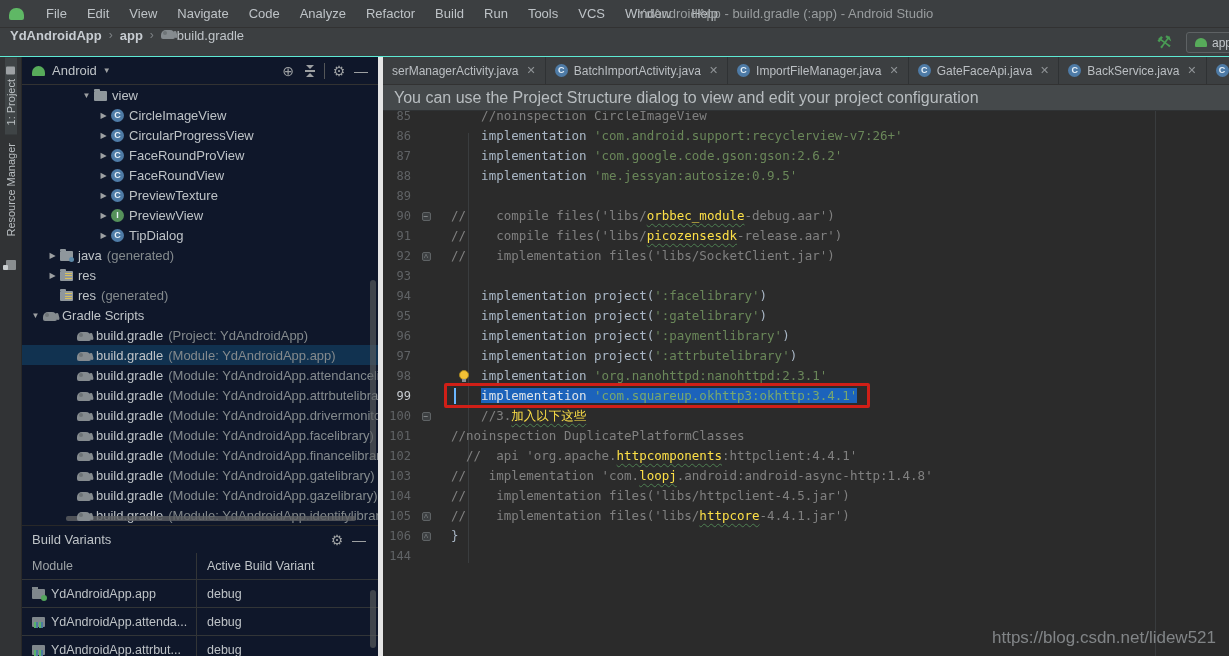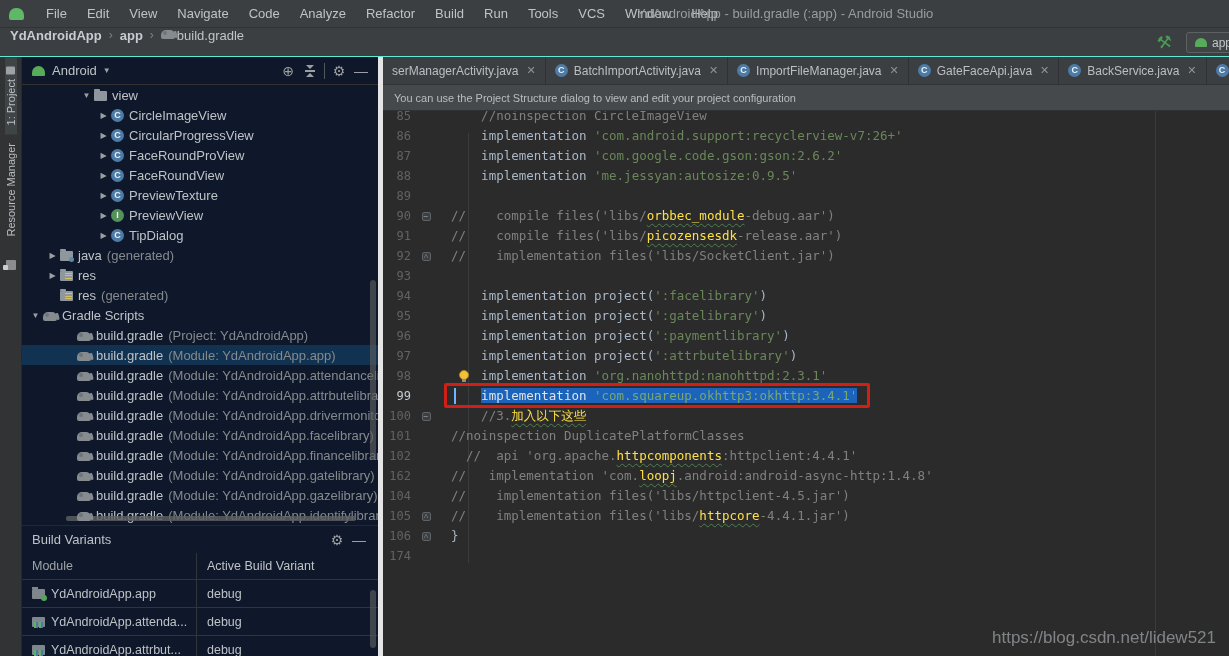--- a/index.html
+++ b/index.html
@@ -103,21 +103,21 @@
   
   .editor { flex:1; min-width:0; display:flex; flex-direction:column; background:#2b2b2b; position:relative; }
   .tabs { height:28px; background:#3c3f41; display:flex; align-items:stretch; overflow:hidden;
     border-bottom:1px solid #323232; flex:none; }
   .tab { display:flex; align-items:center; gap:6px; padding:0 9px; border-right:1px solid #2f3234;
     color:#bbbfc3; font-size:12px; white-space:nowrap; cursor:default; }
   .tab .ci { width:13px; height:13px; border-radius:50%; background:#4e7ba6; color:#e8f1f8;
     font-size:9px; font-weight:bold; text-align:center; line-height:13px; flex:none; }
   .tab .x { color:#8f9396; font-size:11px; margin-left:2px; }
   .notif { height:26px; background:#45494b; border-bottom:1px solid #2f3234; display:flex;
-    align-items:center; padding-left:11px; color:#b8bdc0; font-size:11px; flex:none;text-align:right; }
+    align-items:center; padding-left:11px; color:#b8bdc0; font-size:16px; flex:none;text-align:right; }
 
   .code { flex:1; position:relative; overflow:hidden; font-family:"DejaVu Sans Mono", monospace; }
   .guide-indent { position:absolute; left:85px; top:22px; height:430px; width:1px; background:#3a3d3f; }
   .guide-margin { position:absolute; left:772px; top:0; bottom:0; width:1px; background:#393c3e; }
   .code-row { height:20px; display:flex; align-items:center; position:relative; }
   .code-row:first-child { margin-top:-5px; }
   .num { width:30px; flex:none; text-align:right; color:#606366; font-size:12px; padding-right:2px; }
   .foldcol { width:14px; margin-left:6px; flex:none; display:flex; justify-content:center; }
   .fold { width:9px; height:9px; border:1px solid #5f6365; border-radius:2px; color:#9da0a2;
     font-size:8px; line-height:7px; text-align:center; background:#3c3f41; }
@@ -507,21 +507,21 @@
               <span class="num">101</span>
               <span class="foldcol"></span>
               <span class="code-text"><span class="tk-c">//noinspection DuplicatePlatformClasses</span></span>
             </div>
             <div class="code-row">
               <span class="num">102</span>
               <span class="foldcol"></span>
               <span class="code-text"><span class="tk-c">  //  api 'org.apache.</span><span class="tk-cw">httpcomponents</span><span class="tk-c">:httpclient:4.4.1'</span></span>
             </div>
             <div class="code-row">
-              <span class="num">162</span>
+              <span class="num">103</span>
               <span class="foldcol"></span>
               <span class="code-text"><span class="tk-c">//   implementation 'com.</span><span class="tk-cw">loopj</span><span class="tk-c">.android:android-async-http:1.4.8'</span></span>
             </div>
             <div class="code-row">
               <span class="num">104</span>
               <span class="foldcol"></span>
               <span class="code-text"><span class="tk-c">//    implementation files('libs/httpclient-4.5.jar')</span></span>
             </div>
             <div class="code-row">
               <span class="num">105</span>
@@ -531,21 +531,21 @@
               <span class="code-text"><span class="tk-c">//    implementation files('libs/</span><span class="tk-cw">httpcore</span><span class="tk-c">-4.4.1.jar')</span></span>
             </div>
             <div class="code-row">
               <span class="num">106</span>
               <span class="foldcol">
                 <span class="fold">˄</span>
               </span>
               <span class="code-text"><span class="tk-p">}</span></span>
             </div>
             <div class="code-row">
-              <span class="num">174</span>
+              <span class="num">144</span>
               <span class="foldcol"></span>
               <span class="code-text"></span>
             </div>
           </div>
       </div>
       <div class="watermark">https://blog.csdn.net/lidew521</div>
     </div>
   </div>
 </div>
 

